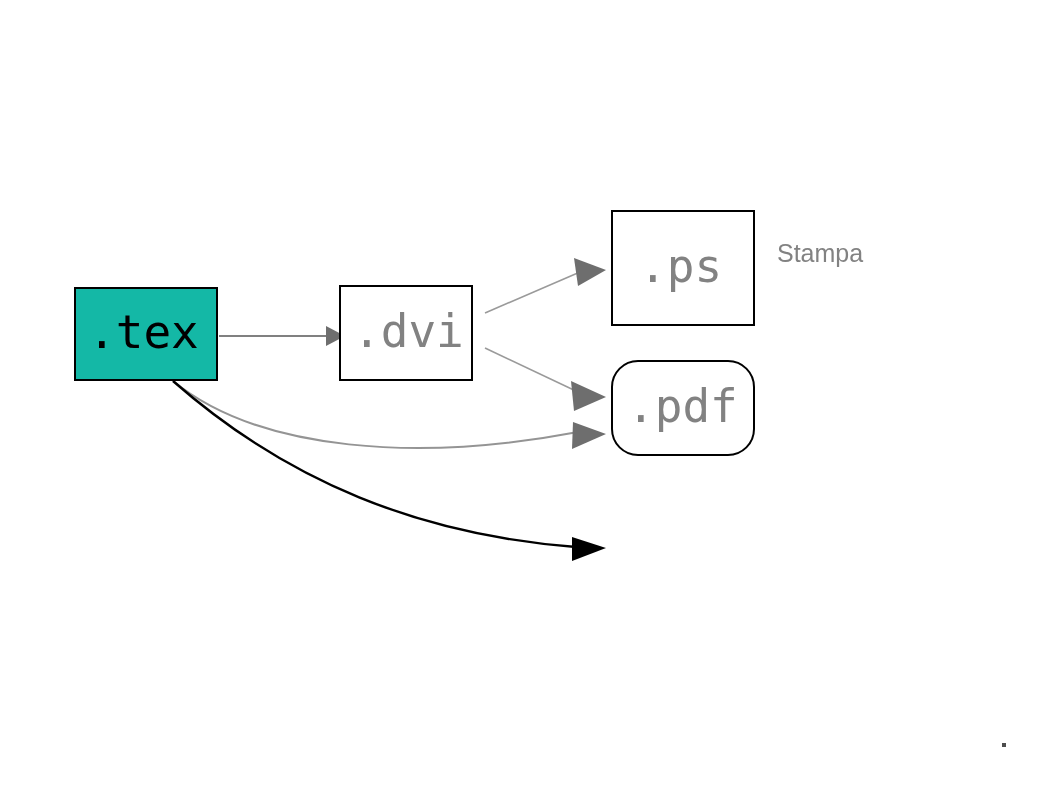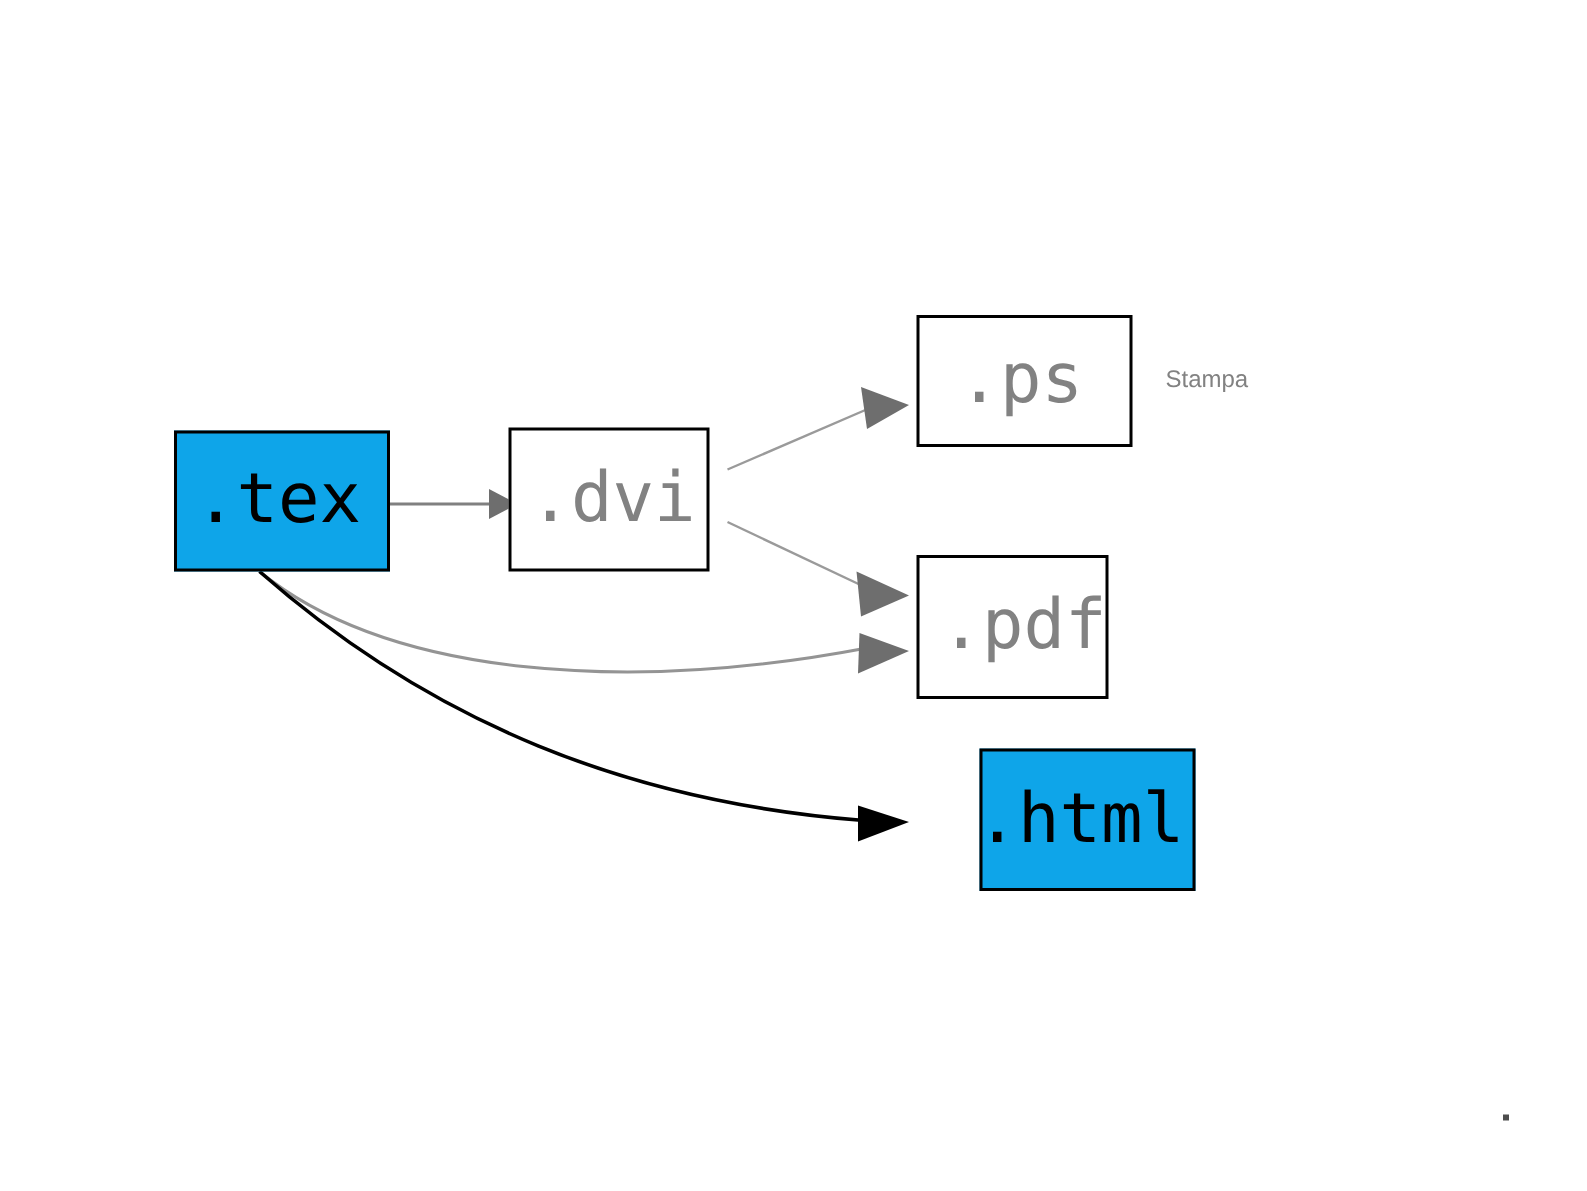--- a/index.html
+++ b/index.html
@@ -32,44 +32,43 @@
     align-items: center;
     justify-content: flex-start;
     font-family: "DejaVu Sans Mono", "Liberation Mono", monospace;
     font-size: 46px;
     line-height: 1;
     letter-spacing: 0px;
     white-space: nowrap;
     z-index: 3;
   }
   .node.filled {
-    background: #0ea5e9;
+    background: #14b8a6;
     color: #000000;
-    margin-left: 42px;
   }
   .node.plain {
     background: #ffffff;
     color: #828282;
   }
   .node-label {
     display: block;
     padding-left: 6px;
     transform: translateY(-2px);
   }
   .node.node-tex .node-label { padding-left: 12px; }
   .node.node-dvi .node-label { padding-left: 12px; }
   .node.node-ps  .node-label { padding-left: 26px; }
   .node.node-pdf .node-label { padding-left: 14px; }
   .node.node-html .node-label { padding-left: 0px; margin-left: -4px; }
 
   .annotation {
     position: absolute;
     color: #828282;
     font-family: "Liberation Sans", sans-serif;
-    font-size: 16px;
+    font-size: 25px;
     line-height: 31px;
     white-space: pre-line;
     z-index: 2;
   }
   .corner-dot {
     position: absolute;
     width: 4px;
     height: 4px;
     background: #4d4d4d;
     z-index: 2;
@@ -109,30 +108,27 @@
   </svg>
 
   <div class="node filled node-tex" style="left:74px; top:287px; width:144px; height:94px;">
     <span class="node-label">.tex</span>
   </div>
 
   <div class="node plain node-dvi" style="left:339px; top:285px; width:134px; height:96px;">
     <span class="node-label">.dvi</span>
   </div>
 
-  <div class="node plain node-ps" style="left:611px; top:210px; width:144px; height:88px;">
+  <div class="node plain node-ps" style="left:611px; top:210px; width:144px; height:116px;">
     <span class="node-label">.ps</span>
   </div>
 
-  <div class="node plain node-pdf" style="left:611px; top:370px; width:128px; height:96px;">
+  <div class="node plain node-pdf" style="left:611px; top:360px; width:144px; height:96px;border-radius:27px;">
     <span class="node-label">.pdf</span>
   </div>
 
-  <div class="node filled node-html" style="left:611px; top:499px; width:144px; height:95px;">
-    <span class="node-label">.html</span>
-  </div>
 
   <div class="annotation" style="left:777px; top:238px;">Stampa</div>
 
 
   <div class="corner-dot" style="left:1002px; top:743px;"></div>
 
 </div>
 
 </body></html>

